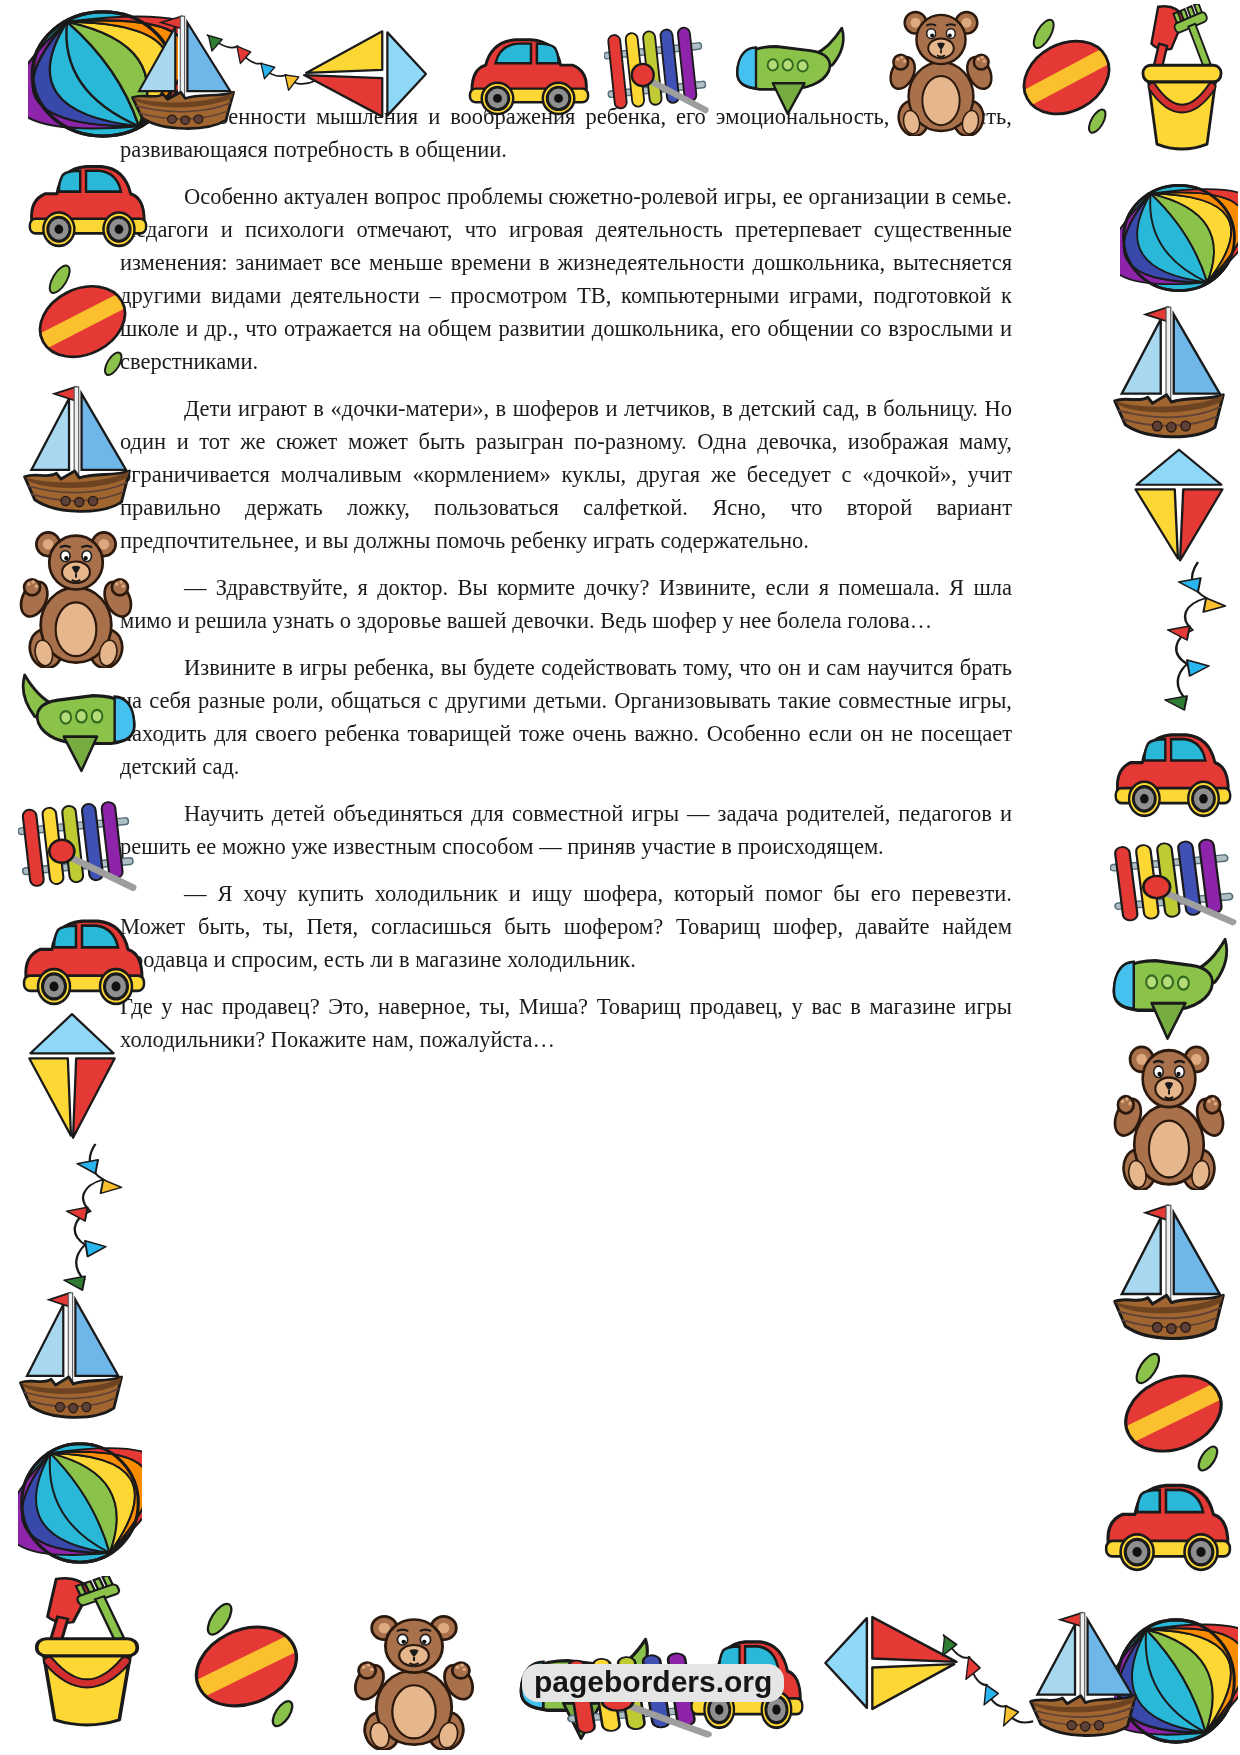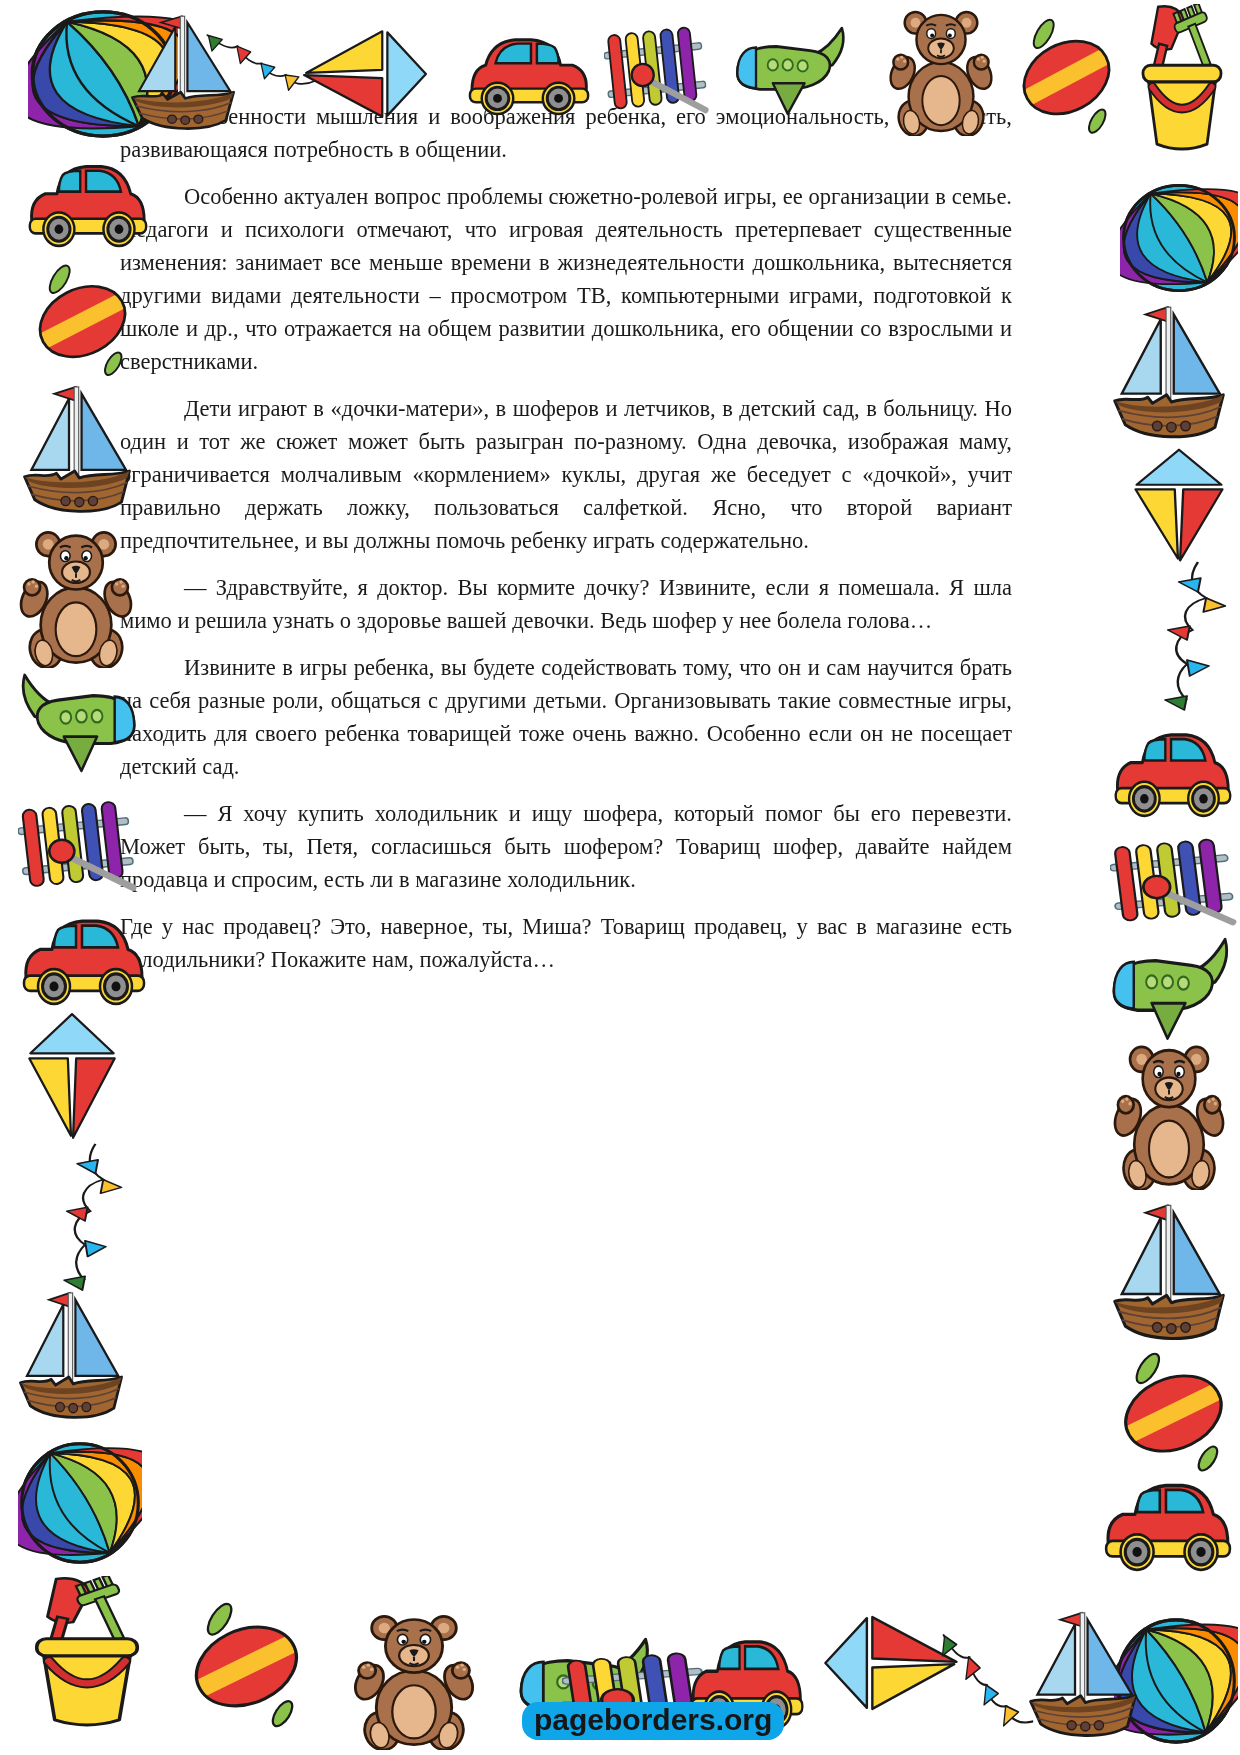--- a/index.html
+++ b/index.html
@@ -6,23 +6,23 @@
   .page{position:relative;width:1240px;height:1755px;background:#ffffff;overflow:hidden;
         font-family:"Liberation Serif", serif;}
   .text-block{position:absolute;left:120px;top:100px;width:892px;z-index:1;
         font-size:22.5px;line-height:33px;color:#1b1b1b;text-align:justify;}
   .text-block p{margin:0 0 14px 0;}
   .text-block p.indent{text-indent:64px;}
   .text-block b{font-weight:normal;}
   .border-layer{position:absolute;left:0;top:0;width:1240px;height:1755px;z-index:2;pointer-events:none;}
   .toy{position:absolute;}
   .toy svg{display:block;width:100%;height:100%;}
-  .watermark{position:absolute;left:522px;top:1664px;z-index:3;background:#0ea5e9;
+  .watermark{position:absolute;left:522px;top:1664px;z-index:3;background:#e5e5e5;
         border-radius:16px;padding:1px 12px 3px 12px;
-        font-family:"Liberation Sans", sans-serif;font-weight:bold;font-size:30px;color:#161616;margin-top:38px;}
+        font-family:"Liberation Sans", sans-serif;font-weight:bold;font-size:30px;color:#161616;}
   .symdefs{position:absolute;width:0;height:0;overflow:hidden;}
 </style>
 </head>
 <body>
 
 <div class="page">
 
   <svg class="symdefs" xmlns="http://www.w3.org/2000/svg" aria-hidden="true">
     <defs>
       <symbol id="sym-ball" viewBox="0 0 100 100">
@@ -190,22 +190,23 @@
       </symbol>
     </defs>
   </svg>
 
   <div class="text-block">
       <p class="indent"><span>особенности мышления и воображения ребенка, его эмоциональность, активность, развивающаяся потребность в общении.</span></p>
       <p class="indent"><b>Особенно актуален вопрос</b><span> проблемы сюжетно-ролевой игры, ее организации в семье. Педагоги и психологи отмечают, что игровая деятельность претерпевает существенные изменения: занимает все меньше времени в жизнедеятельности дошкольника, вытесняется другими видами деятельности – просмотром ТВ, компьютерными играми, подготовкой к школе и др., что отражается на общем развитии дошкольника, его общении со взрослыми и сверстниками.</span></p>
       <p class="indent"><span>Дети играют в «дочки-матери», в шоферов и летчиков, в детский сад, в больницу. Но один и тот же сюжет может быть разыгран по-разному. Одна девочка, изображая маму, ограничивается молчаливым «кормлением» куклы, другая же беседует с «дочкой», учит правильно держать ложку, пользоваться салфеткой. Ясно, что второй вариант предпочтительнее, и вы должны помочь ребенку играть содержательно.</span></p>
       <p class="indent"><span>— Здравствуйте, я доктор. Вы кормите дочку? Извините, если я помешала. Я шла мимо и решила узнать о здоровье вашей девочки. Ведь шофер у нее болела голова…</span></p>
       <p class="indent"><b>Извините в игры</b><span> ребенка, вы будете содействовать тому, что он и сам научится брать на себя разные роли, общаться с другими детьми. Организовывать такие совместные игры, находить для своего ребенка товарищей тоже очень важно. Особенно если он не посещает детский сад.</span></p>
+      <p class="indent"><b>Научить детей</b><span> объединяться для совместной игры — задача родителей, педагогов и решить ее можно уже известным способом — приняв участие в происходящем.</span></p>
       <p class="indent"><span>— Я хочу купить холодильник и ищу шофера, который помог бы его перевезти. Может быть, ты, Петя, согласишься быть шофером? Товарищ шофер, давайте найдем продавца и спросим, есть ли в магазине холодильник.</span></p>
-      <p class=""><span>Где у нас продавец? Это, наверное, ты, Миша? Товарищ продавец, у вас в магазине есть холодильники? Покажите нам, пожалуйста…</span></p>
+      <p class=""><span>Где у нас продавец? Это, наверное, ты, Миша? Товарищ продавец, у вас в магазине игры холодильники? Покажите нам, пожалуйста…</span></p>
     </div>
 
   <div class="border-layer">
       <div class="toy" style="left: 28px; top: 8px; width: 150px; height: 132px;">
         <svg viewBox="0 0 100 100" preserveAspectRatio="none">
           <use href="#sym-ball"></use>
         </svg>
       </div>
       <div class="toy" style="left: 128px; top: 10px; width: 110px; height: 130px;">
         <svg viewBox="0 0 100 125" preserveAspectRatio="none">

